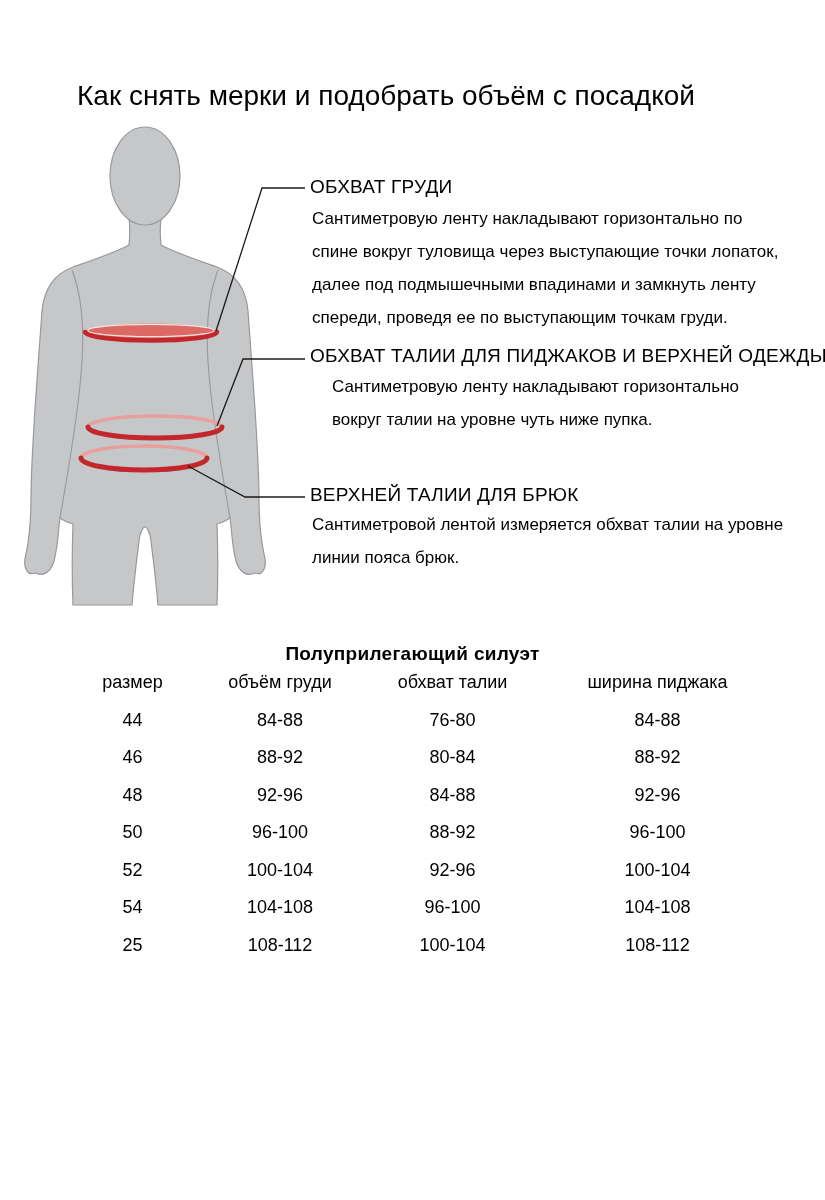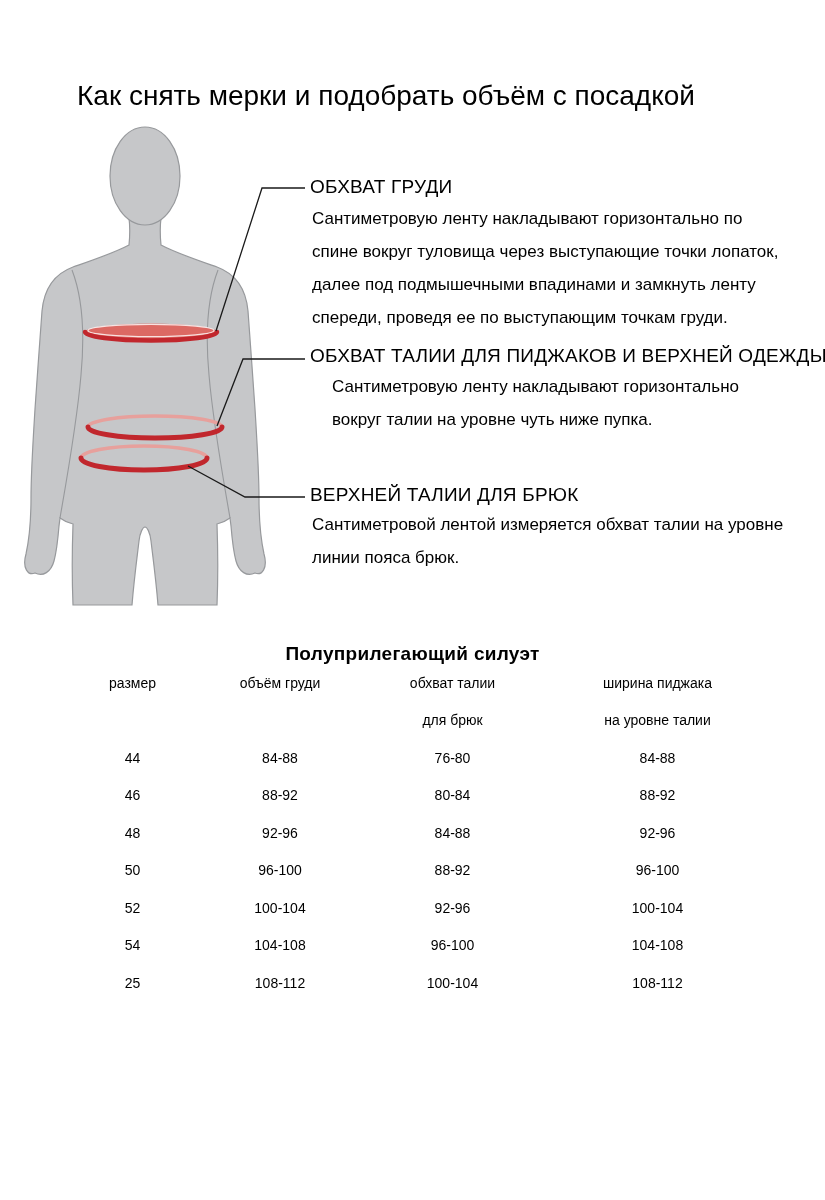--- a/index.html
+++ b/index.html
@@ -43,21 +43,21 @@
     text-align:center;
     font-size:19px;
     font-weight:bold;
     letter-spacing:0.3px;
     margin-top:32px;
   }
 
   #size-table { left:60px; top:664px; }
   #size-table table {
     border-collapse:collapse;
-    font-size:14px;
+    font-size:18px;
   }
   #size-table td {
     text-align:center;
     vertical-align:middle;
     height:37.5px;
     padding:0;
   }
   #size-table .c1 { width:145px; }
   #size-table .c2 { width:150px; }
   #size-table .c3 { width:195px; }
@@ -125,26 +125,20 @@
 
 <div class="abs" id="size-table">
   <table>
     <thead>
         <tr>
           <td class="c1">размер</td>
           <td class="c2">объём груди</td>
           <td class="c3">обхват талии</td>
           <td class="c4">ширина пиджака</td>
         </tr>
-        <tr>
-          <td class="c1"></td>
-          <td class="c2"></td>
-          <td class="c3">для брюк</td>
-          <td class="c4">на уровне талии</td>
-        </tr>
       </thead>
     <tbody>
         <tr>
           <td class="c1">44</td>
           <td class="c2">84-88</td>
           <td class="c3">76-80</td>
           <td class="c4">84-88</td>
         </tr>
         <tr>
           <td class="c1">46</td>

